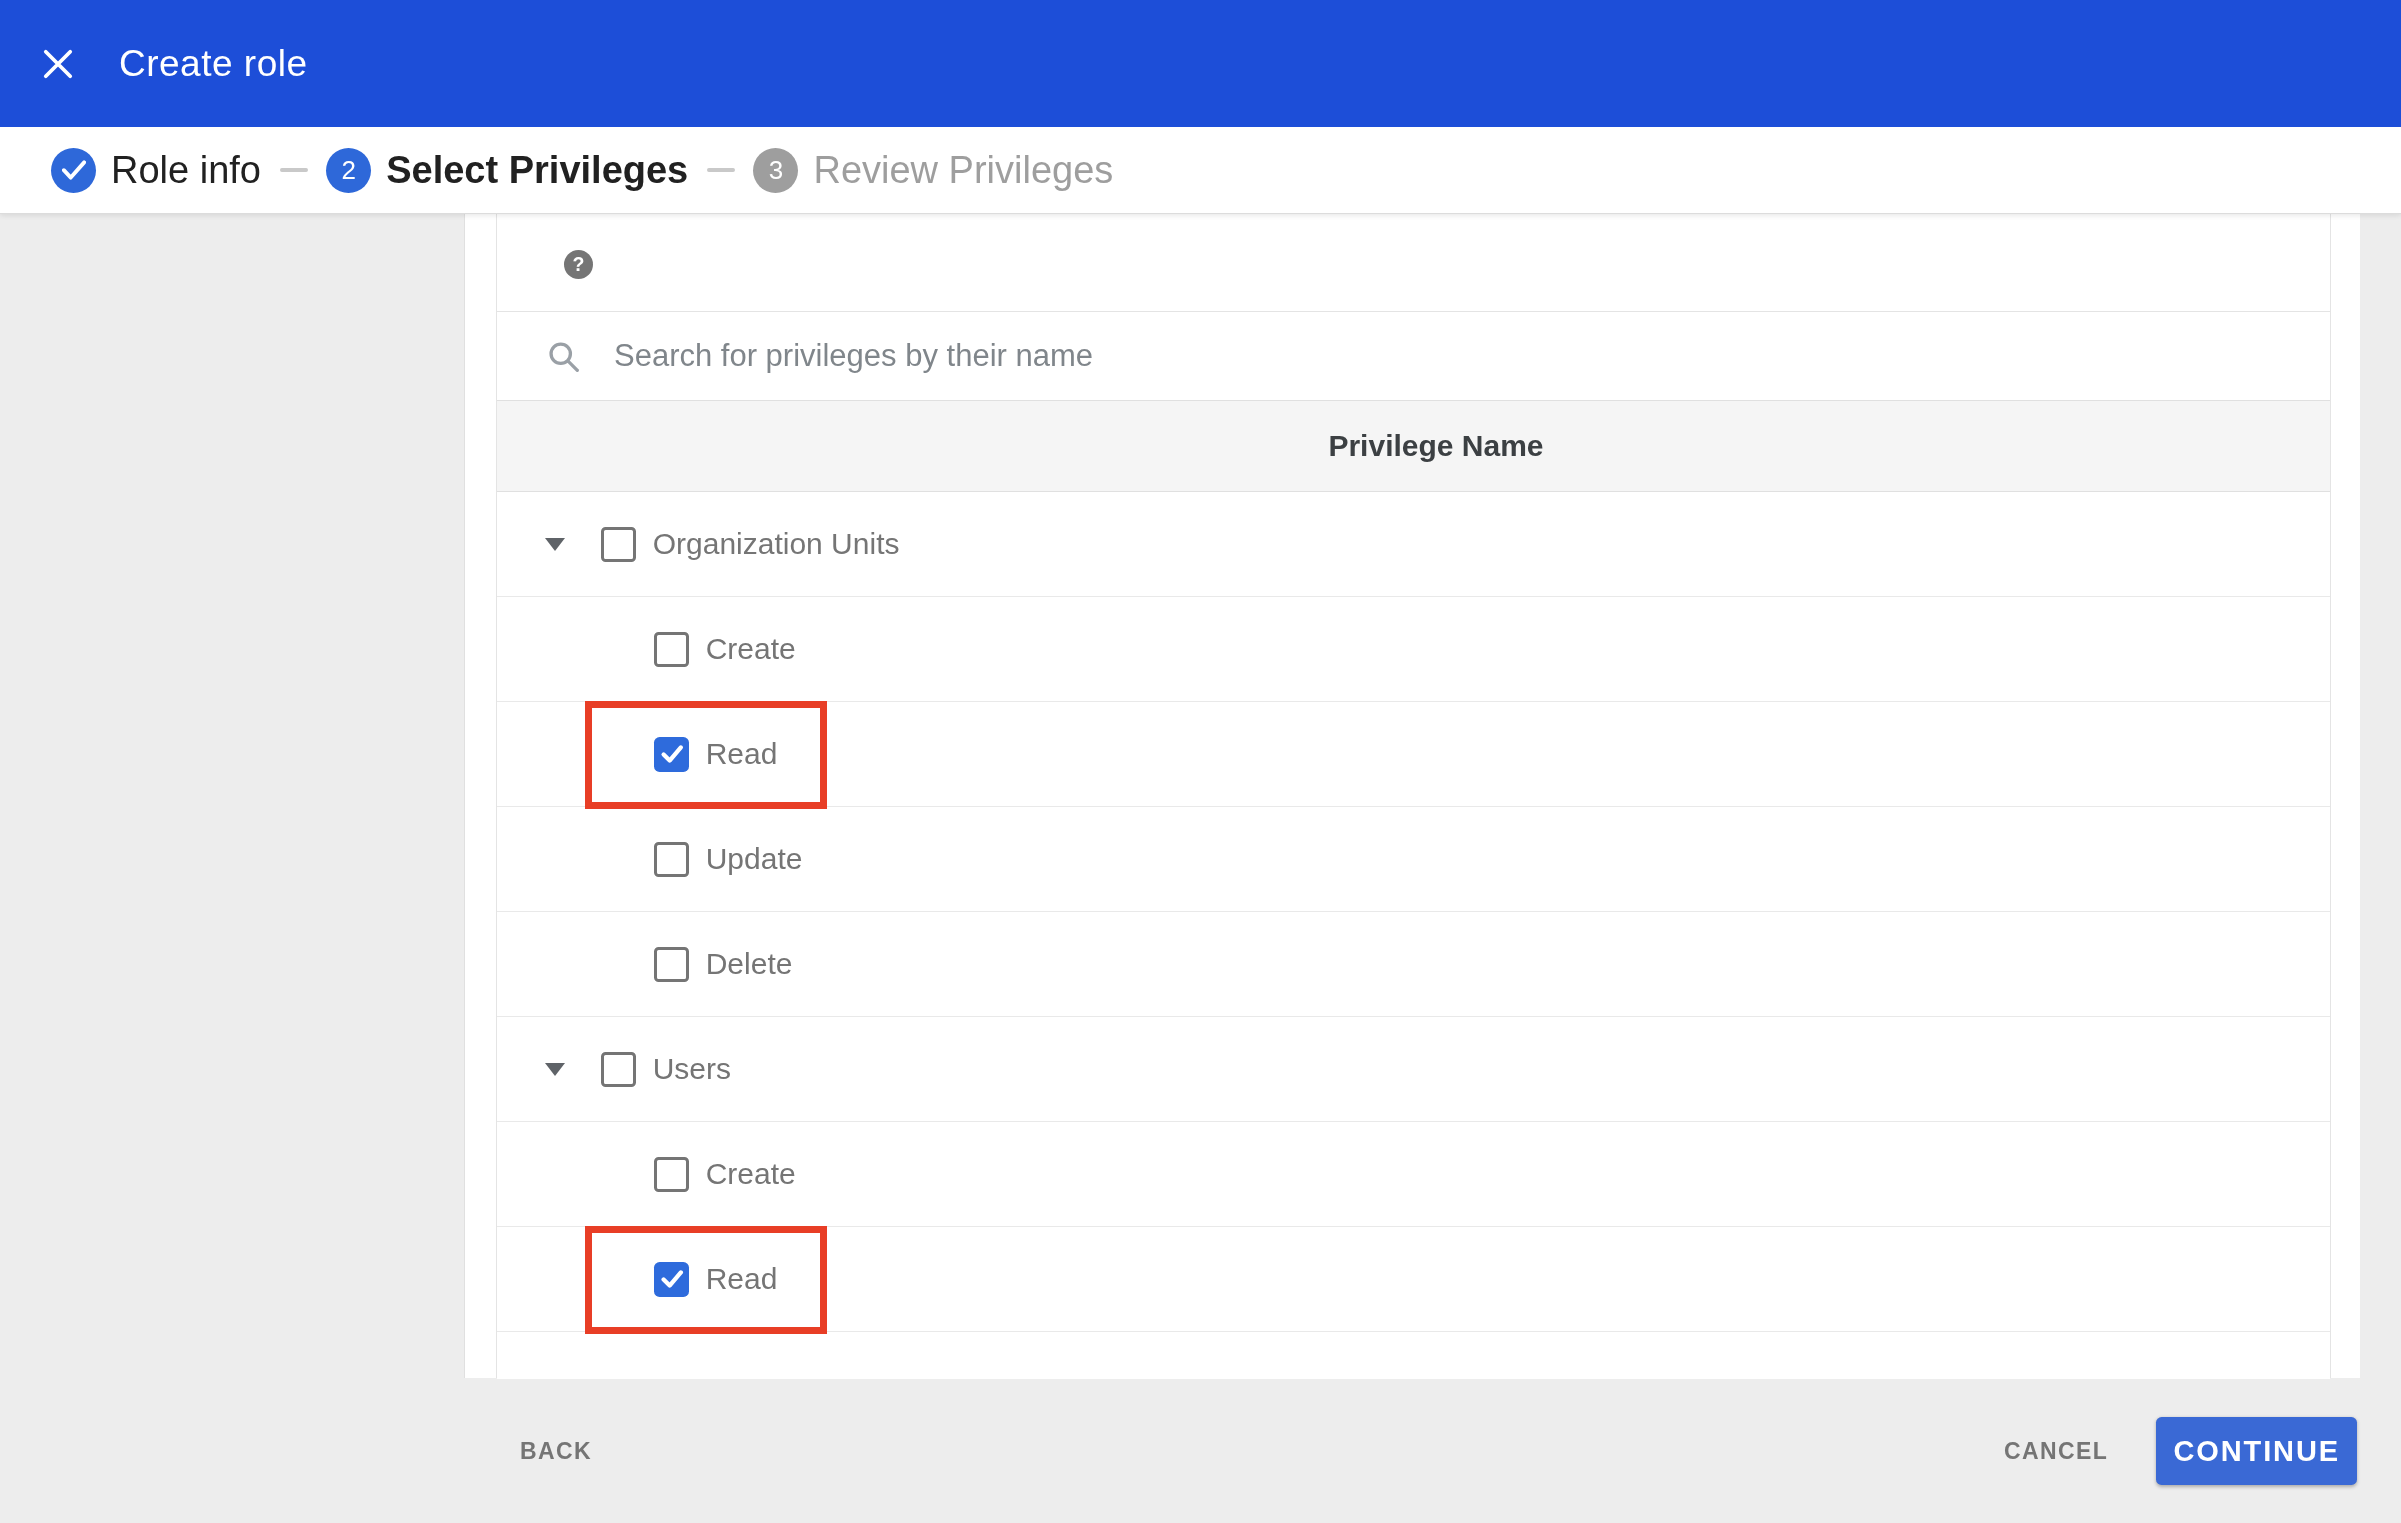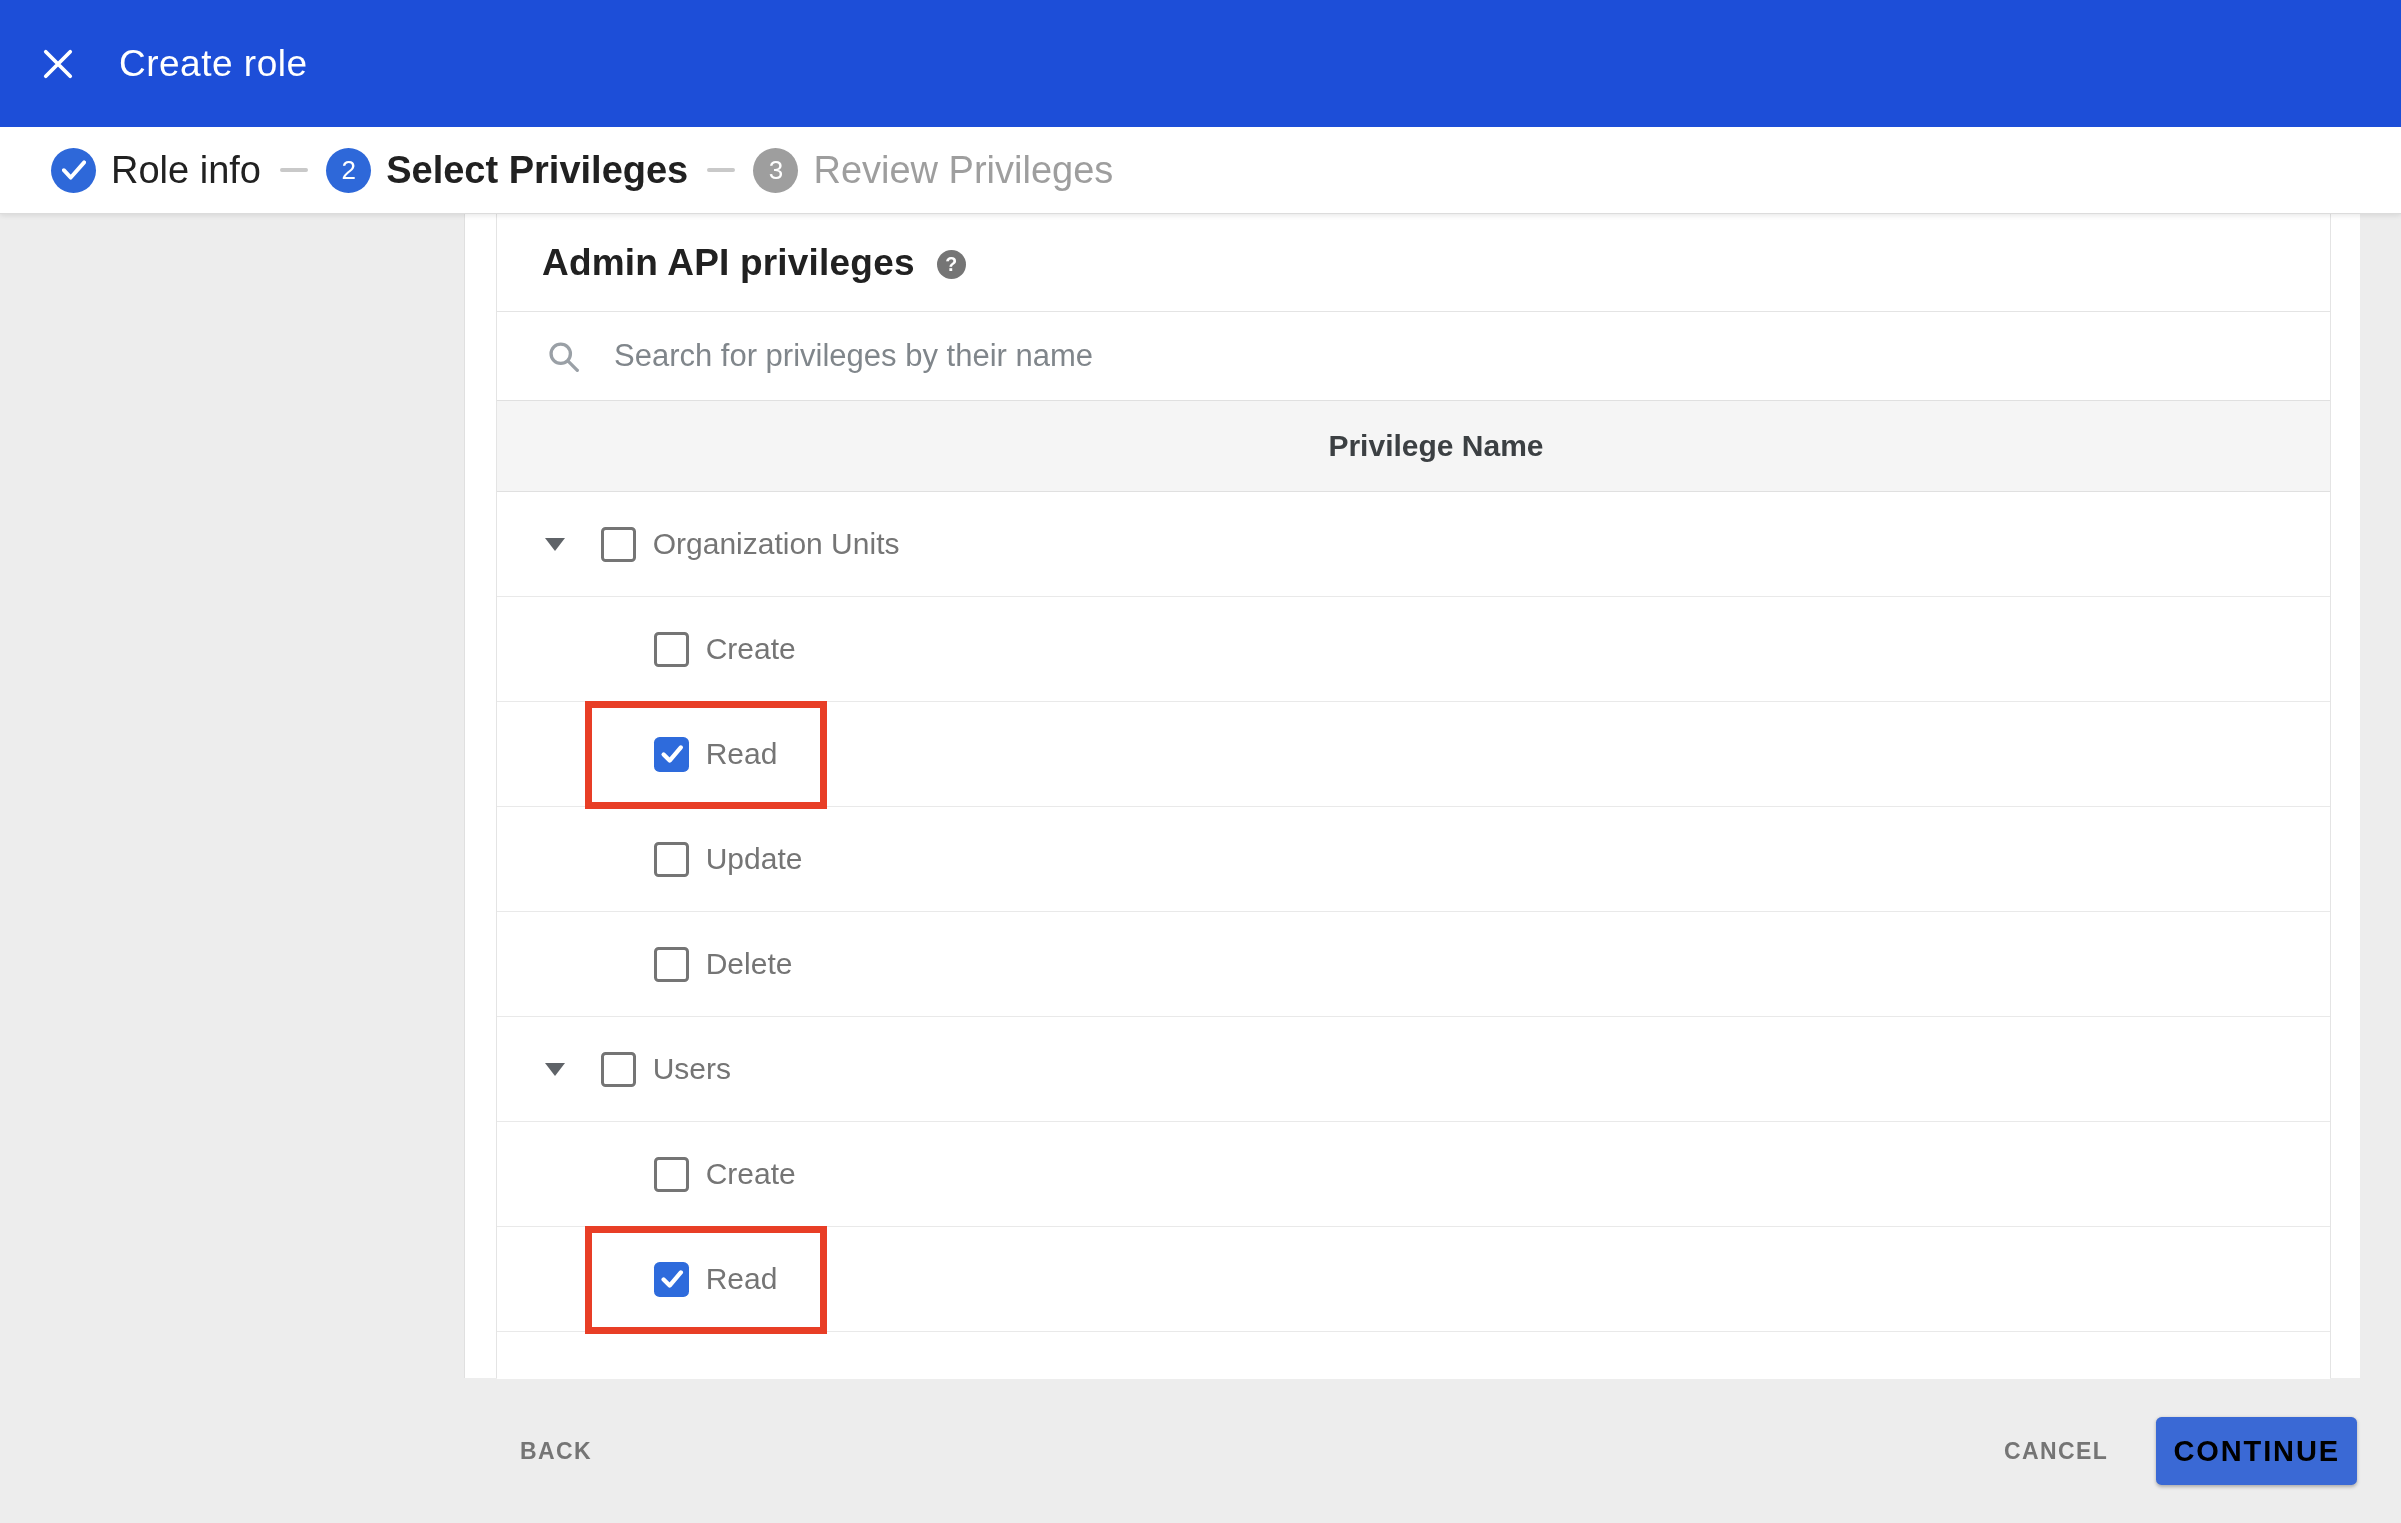--- a/index.html
+++ b/index.html
@@ -78,21 +78,21 @@
 
   
   .footer { position:absolute; top:1164px; left:464px; width:1896px; height:146px;
     display:flex; align-items:center; padding-left:56px; padding-right:2.8px; }
   .txtBtn { font-size:23px; font-weight:700; color:#757575; letter-spacing:1.4px;
     cursor:pointer; background:none; border:none;
     font-family:"Liberation Sans","DejaVu Sans",sans-serif; }
   .footRight { margin-left:auto; display:flex; align-items:center; }
   .cancelBtn { margin-right:48px; }
   .continueBtn { width:201px; height:68px; background:#3a69d5; border:none;
-    border-radius:5.6px; color:#000000; font-size:29px; font-weight:700;
+    border-radius:5.6px; color:#ffffff; font-size:29px; font-weight:700;
     letter-spacing:1.9px; cursor:pointer; box-shadow:0 1.9px 3.7px rgba(0,0,0,0.28);
     font-family:"Liberation Sans","DejaVu Sans",sans-serif; }
 </style>
 </head>
 <body>
 
 <header class="appbar">
   <div class="closeX">
     <svg viewBox="0 0 34 34">
         <path d="M4 4 L30 30 M30 4 L4 30" stroke="#ffffff" stroke-width="4" stroke-linecap="round" fill="none"></path>
@@ -120,21 +120,20 @@
     <span class="stepNum">3</span>
   </div>
   <span class="stepLabel todo">Review Privileges</span>
 </nav>
 
 <div class="bodyArea">
   <div class="card">
     <div class="ptable">
 
       <div class="headingRow">
-        <span class="heading">Admin API privileges</span>
         <span class="helpIcon">?</span>
       </div>
 
       <div class="searchRow">
         <svg class="searchIcon" viewBox="0 0 38 38">
           <circle cx="16" cy="16" r="10.5" stroke="#9aa0a6" stroke-width="3.6" fill="none"></circle>
           <line x1="24" y1="24" x2="34" y2="34" stroke="#9aa0a6" stroke-width="3.6" stroke-linecap="round"></line>
         </svg>
         <input class="searchInput" type="text" placeholder="Search for privileges by their name" style="">
       </div>

